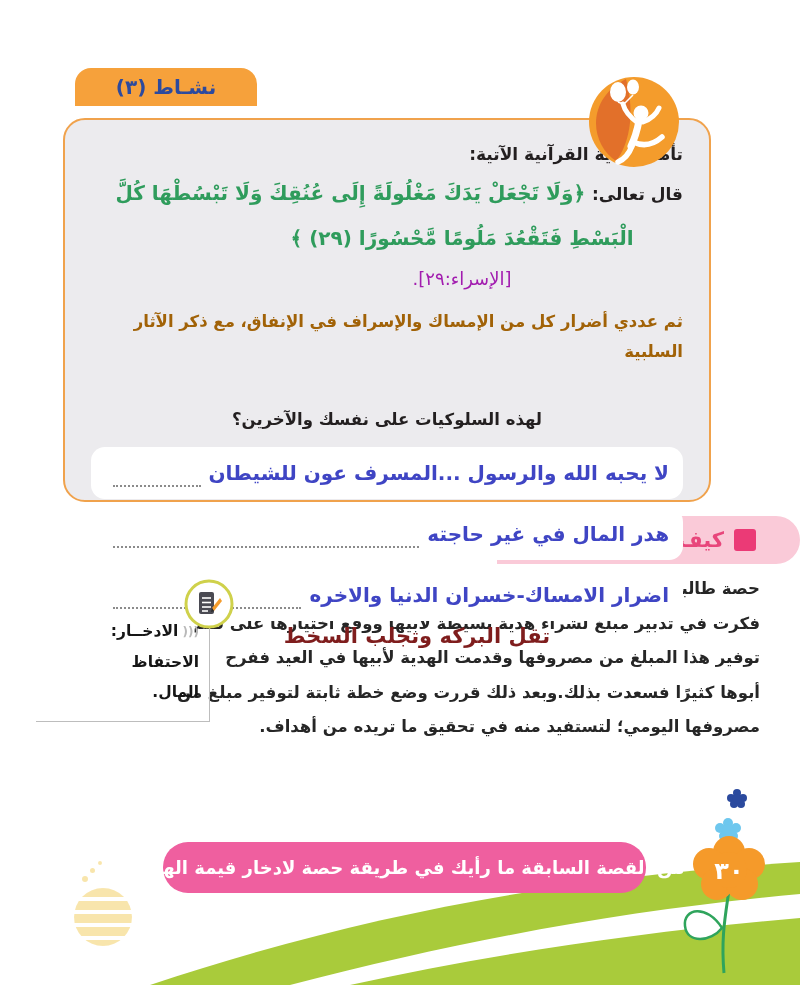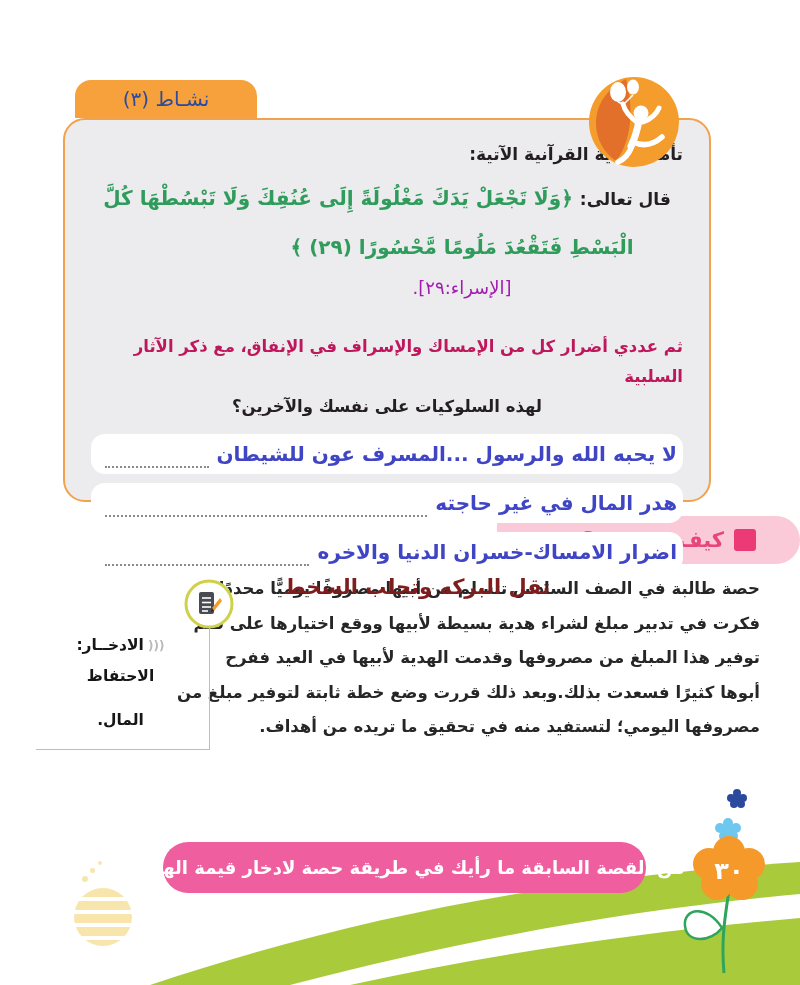--- a/index.html
+++ b/index.html
@@ -2,43 +2,43 @@
 <html lang="ar"><head>
 <meta charset="utf-8">
 <style>
   html,body{margin:0;padding:0;background:#fff;}
   .page{
     position:relative;width:800px;height:985px;margin:0 auto;overflow:hidden;
     background:#fff;font-family:"DejaVu Sans",sans-serif;direction:rtl;
   }
   
   .activity-tab{
-    position:absolute;left:75px;top:80px;width:182px;height:38px;
+    position:absolute;left:75px;top:68px;width:182px;height:38px;
     background:#F6A13B;border-radius:16px 16px 0 0;z-index:5;
     display:flex;align-items:center;justify-content:center;
-    color:#2C4A9E;font-weight:normal;font-size:20px;
+    color:#2C4A9E;font-weight:bold;font-size:20px;
   }
   
   .activity-box{
     position:absolute;left:63px;top:118px;width:648px;height:384px;
     background:#ECEBEE;border:2px solid #F0A24C;border-radius:22px;
     box-sizing:border-box;padding:20px 26px 0 26px;z-index:2;
   }
   .intro-line{font-size:17px;font-weight:bold;color:#231F20;text-align:right;line-height:28px;}
-  .verse-line1{font-size:20px;text-align:center;line-height:56px;margin-top:2px;font-weight:bold;}
+  .verse-line1{font-size:20px;text-align:right;line-height:47px;margin-top:2px;font-weight:bold;}
   .qala{color:#231F20;font-size:17px;font-weight:bold;}
   .quran{color:#2F9C5C;}
   .verse-line2{font-size:20px;font-weight:bold;text-align:center;line-height:40px;margin-left:150px;}
   .verse-ref{color:#a21caf;font-size:18px;font-weight:normal;}
-  .instr1{font-size:16.5px;font-weight:bold;color:#be185d;text-align:right;line-height:30px;margin-top:24px;}
-  .instr2{font-size:16.5px;font-weight:bold;color:#231F20;text-align:center;line-height:30px;}
+  .instr1{font-size:16.5px;font-weight:bold;color:#a16207;text-align:right;line-height:30px;margin-top:8px;}
+  .instr2{font-size:16.5px;font-weight:bold;color:#231F20;text-align:center;line-height:30px;margin-top:38px;}
   .answers{margin-top:12px;}
   .answer-row{
-    background:#fff;border-radius:14px;height:40px;margin-bottom:9px;
-    display:flex;align-items:center;padding:0 6px;box-sizing:border-box;
+    background:#fff;border-radius:14px;height:52px;margin-bottom:9px;
+    display:flex;align-items:center;padding:0 14px;box-sizing:border-box;
   }
   .answer-text{
     color:#3F45C4;font-weight:bold;font-size:20px;white-space:nowrap;
   }
   .dots{flex:1;border-bottom:2.5px dotted #8b8b8b;margin:0 8px;height:26px;min-width:12px;}
   .answer-extra{
     color:#7f1d1d;font-weight:bold;font-size:21px;text-align:center;
     margin:-6px 120px 0 180px;position:relative;z-index:6;white-space:nowrap;
   }
   
@@ -61,21 +61,21 @@
   
   .note-icon{position:absolute;left:183px;top:578px;z-index:4;}
   .margin-note{
     position:absolute;left:36px;top:610px;width:174px;
     border-left:none;border-right:1.5px solid #bdbdbd;border-bottom:1.5px solid #bdbdbd;
     padding:6px 10px 14px 6px;box-sizing:border-box;
   }
   .margin-note .sq{
     position:absolute;top:6px;right:-5px;width:9px;height:9px;background:#9b9b9b;
   }
-  .margin-note div{font-size:15.5px;font-weight:bold;color:#161616;line-height:30px;text-align:center;margin-top:14px;}
+  .margin-note div{font-size:15.5px;font-weight:bold;color:#161616;line-height:30px;text-align:right;}
   .quote-marks{color:#b9b9b9;font-size:12px;letter-spacing:-2px;}
   
   .question-banner{
     position:absolute;left:163px;top:842px;width:483px;height:51px;
     background:#EF5F9F;border-radius:25px;display:flex;align-items:center;justify-content:center;
     z-index:5;
   }
   .question-banner span{color:#fff;font-weight:bold;font-size:18px;white-space:nowrap;}
   
   .hill{position:absolute;left:0;bottom:0;width:800px;height:125px;z-index:1;}

